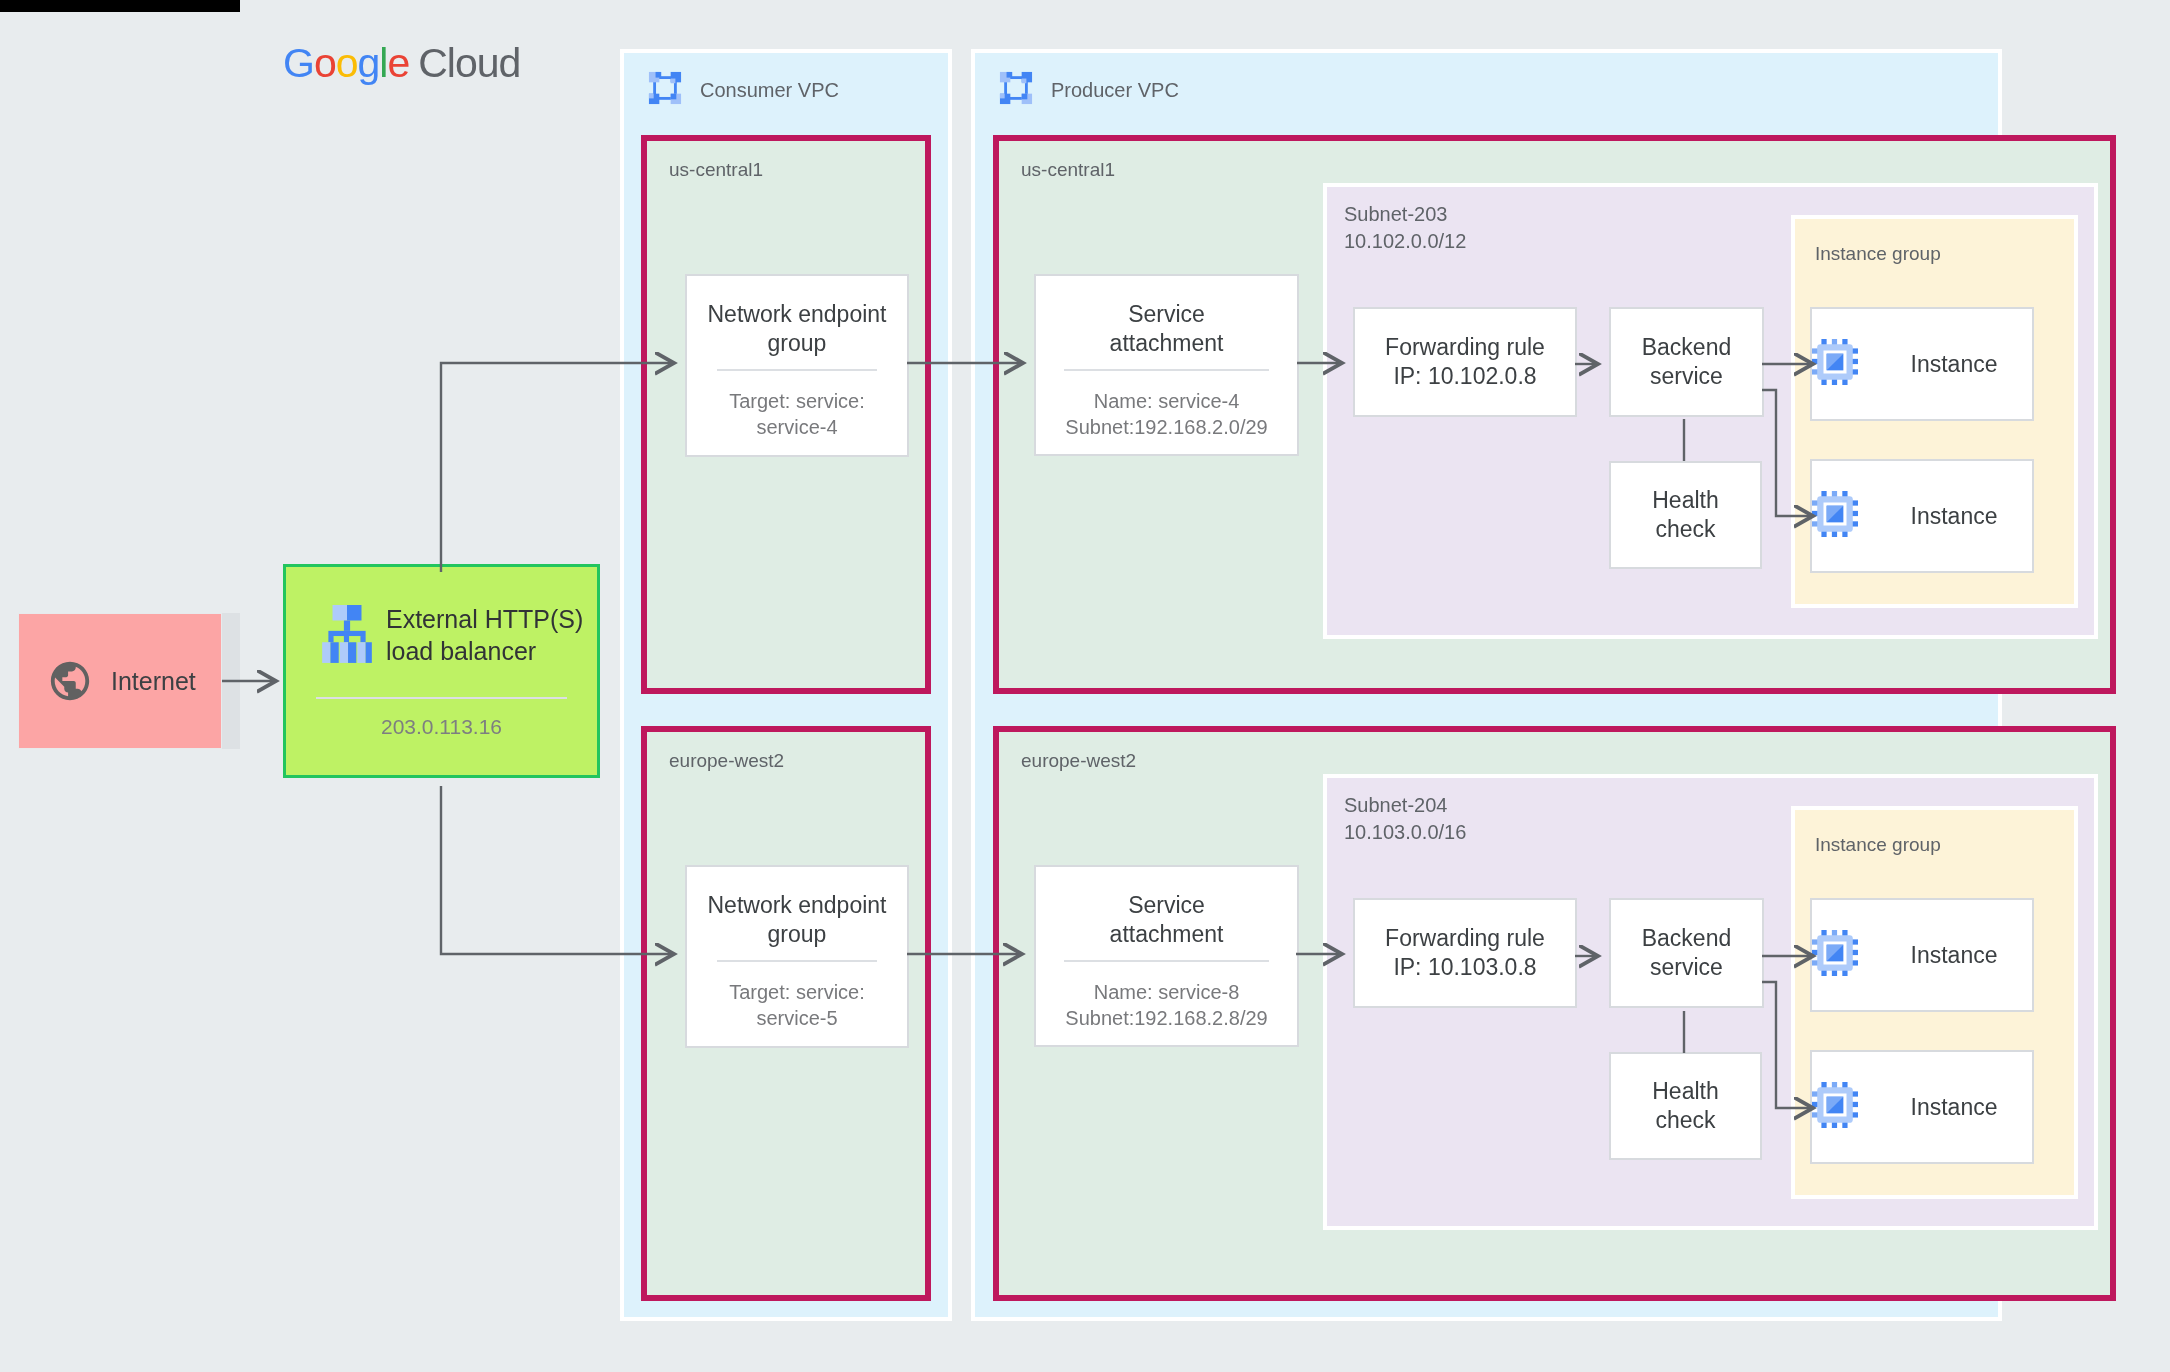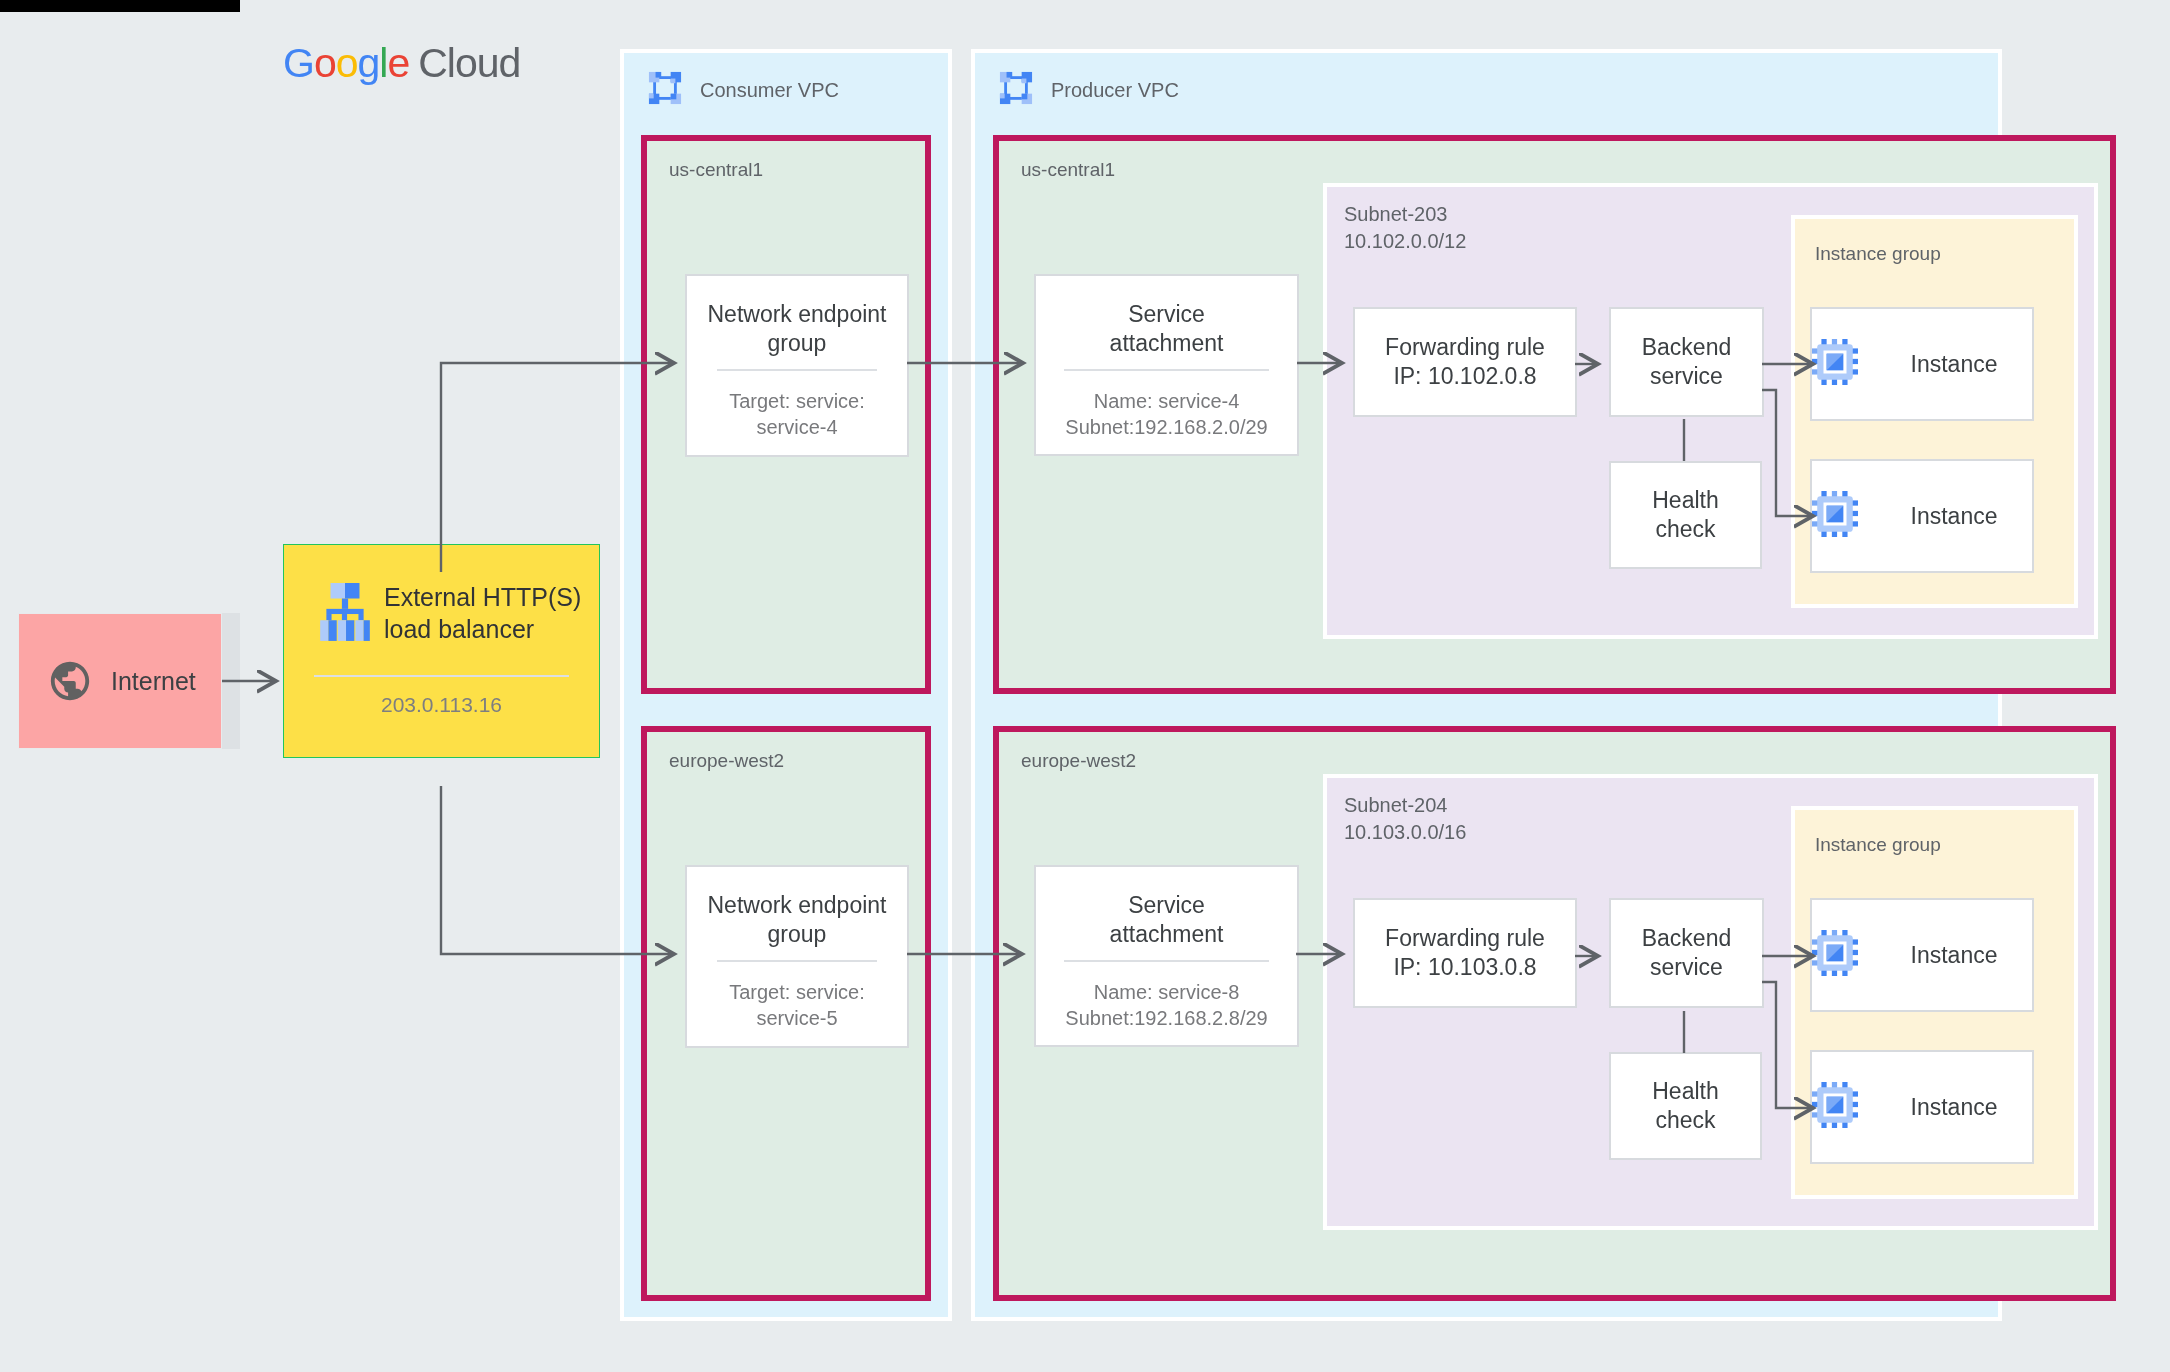--- a/index.html
+++ b/index.html
@@ -15,21 +15,21 @@
   
   .node{background:#fff;border:2px solid #d7dade;}
   .node .title{color:#3c4043;font-size:23px;line-height:1.24;text-align:center;margin:0 auto;}
   .node .sub{color:#78797c;font-size:20px;line-height:1.3;text-align:center;}
   .divider{position:absolute;left:30px;right:30px;height:0;border-top:2px solid #dcdfe3;}
 
   
   .internet-box{left:18px;top:613px;width:204px;height:136px;background:#fca5a5;border:1px solid #e8eaec;
     box-shadow:18px 0 0 #dde1e4;display:flex;align-items:center;padding-left:28px;gap:18px;}
   .internet-box .lbl{font-size:25px;color:#3c4043;}
-  .lb-box{left:283px;top:544px;width:317px;height:214px;background:#fde047;border:1px solid #22c55e;}
+  .lb-box{left:283px;top:564px;width:317px;height:214px;background:#bef264;border:3px solid #22c55e;}
   .lb-title{position:absolute;left:100px;top:36px;width:210px;font-size:25px;line-height:1.28;color:#313336;}
   .lb-ip{position:absolute;left:0;right:0;top:148px;text-align:center;font-size:21px;color:#7d7e81;}
 
   
   .vpc{border:4px solid #fff;background:#ddf2fc;}
   .vpc-consumer{left:620px;top:49px;width:332px;height:1272px;}
   .vpc-producer{left:971px;top:49px;width:1031px;height:1272px;padding-left:18px;}
   .vpc-label{position:absolute;left:76px;top:26px;font-size:20px;color:#5f6368;}
   .vpc-icon{position:absolute;left:24px;top:18px;}
   .region{position:absolute;border:6px solid #be185d;background:#dfede4;box-sizing:border-box;}

